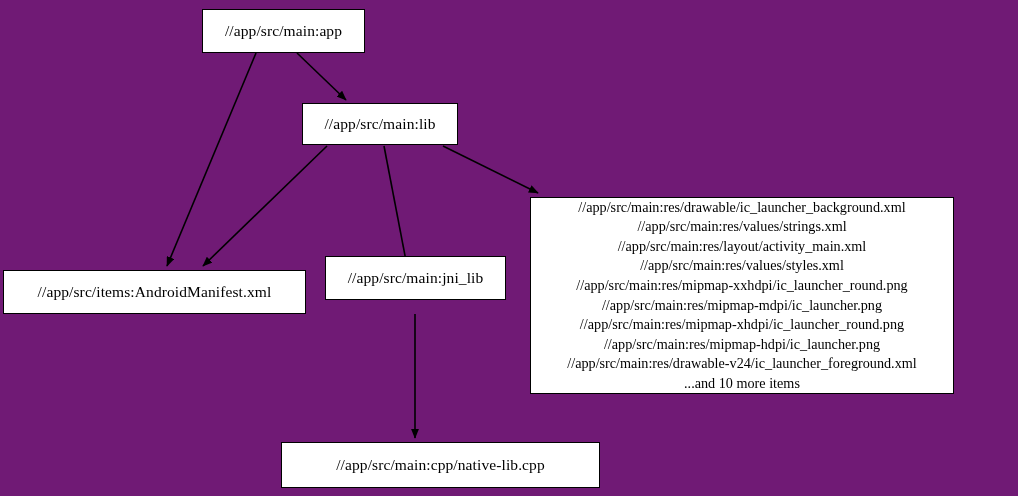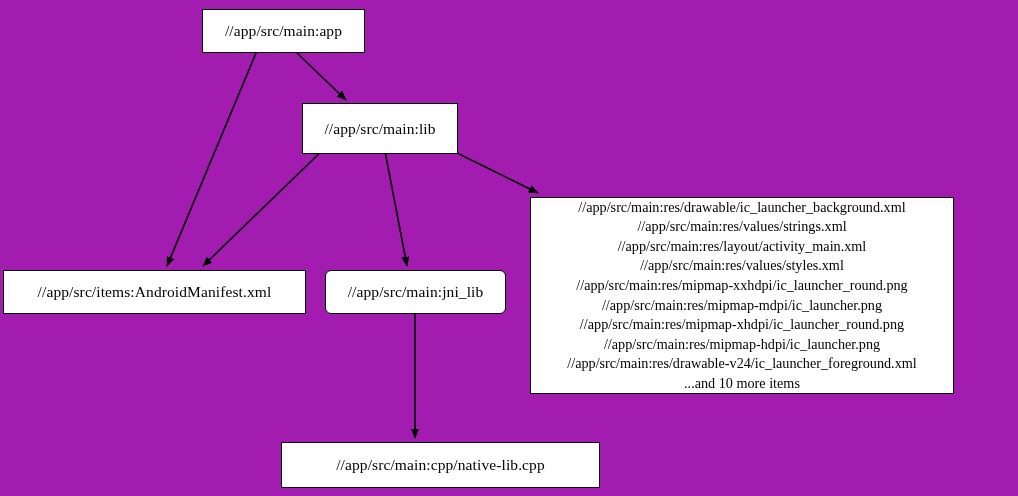--- a/index.html
+++ b/index.html
@@ -4,21 +4,21 @@
 <style>
   html, body {
     margin: 0;
     padding: 0;
     background: #ffffff;
   }
   #canvas {
     position: relative;
     width: 1018px;
     height: 496px;
-    background: #a21caf;
+    background: #701a75;
     overflow: hidden;
     font-family: "Liberation Serif", "DejaVu Serif", serif;
   }
   .edge-layer {
     position: absolute;
     left: 0;
     top: 0;
     width: 1018px;
     height: 496px;
     pointer-events: none;
@@ -41,23 +41,23 @@
     white-space: nowrap;
   }
   .node-multiline {
     font-size: 14.2px;
     line-height: 19.55px;
     white-space: pre;
     text-align: center;
   }
   
   #node-app        { left: 202px; top: 9px;   width: 163px; height: 44px; }
-  #node-lib        { left: 302px; top: 103px; width: 156px; height: 51px; }
+  #node-lib        { left: 302px; top: 103px; width: 156px; height: 42px; }
   #node-manifest   { left: 3px;   top: 270px; width: 303px; height: 44px; }
-  #node-jni        { left: 325px; top: 270px; width: 181px; height: 44px; border-radius: 6px; }
+  #node-jni        { left: 325px; top: 256px; width: 181px; height: 44px; }
   #node-res        { left: 530px; top: 197px; width: 424px; height: 197px; }
   #node-cpp        { left: 281px; top: 442px; width: 319px; height: 46px; }
 </style>
 </head>
 <body>
 
 <div id="canvas">
 
   <svg class="edge-layer" width="1018" height="496" viewBox="0 0 1018 496">
     <defs>

